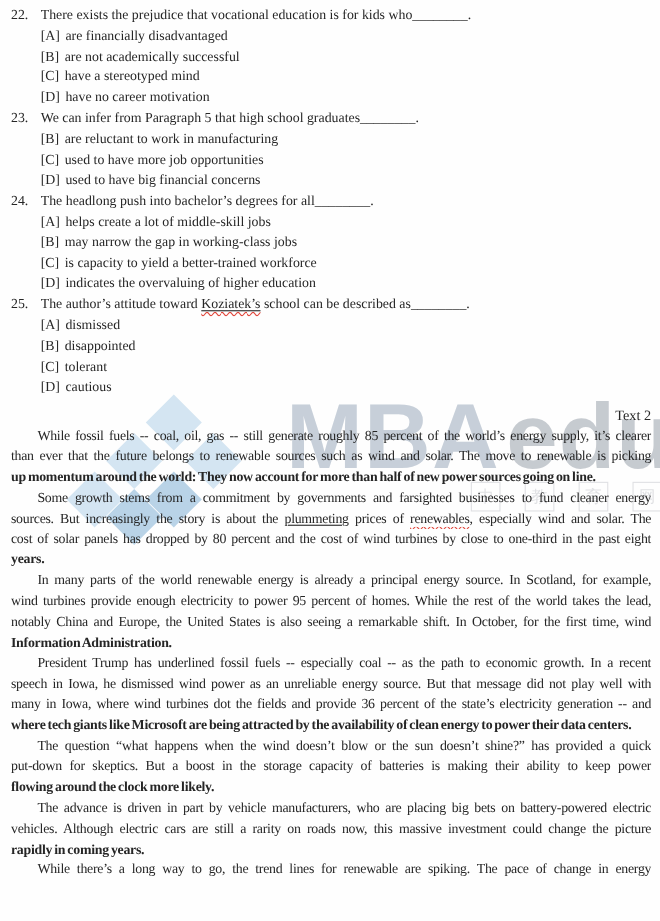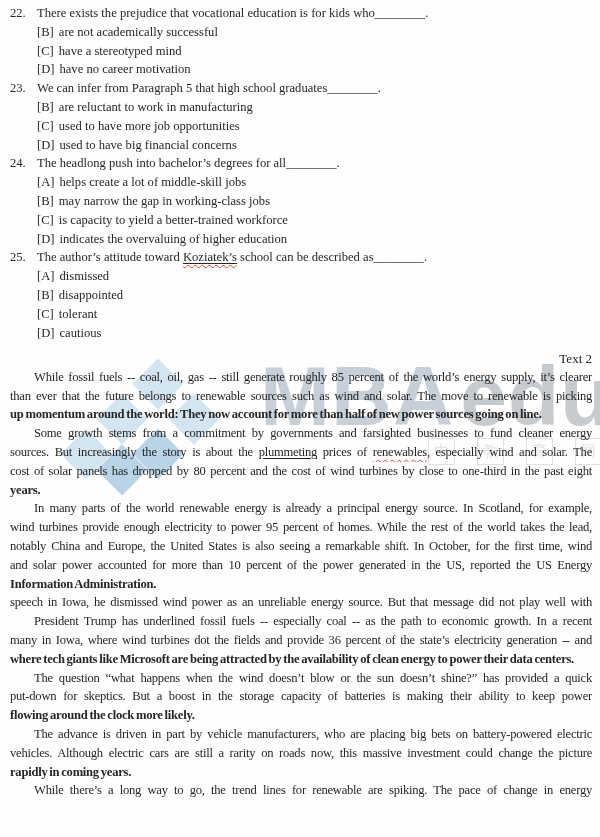--- a/index.html
+++ b/index.html
@@ -100,20 +100,21 @@
     </div>
 </div>
 
 <div class="content">
   <div>
       <div class="q-block">
         <div class="qline q-row">
           <span class="q-num">22.</span>
           <span class="q-stem">There exists the prejudice that vocational education is for kids who________.</span>
         </div>
+        <div class="qline q-opt"><span class="opt-label">[A]</span><span class="opt-text">are financially disadvantaged</span></div>
         <div class="qline q-opt"><span class="opt-label">[B]</span><span class="opt-text">are not academically successful</span></div>
         <div class="qline q-opt"><span class="opt-label">[C]</span><span class="opt-text">have a stereotyped mind</span></div>
         <div class="qline q-opt"><span class="opt-label">[D]</span><span class="opt-text">have no career motivation</span></div>
       </div>
       <div class="q-block">
         <div class="qline q-row">
           <span class="q-num">23.</span>
           <span class="q-stem">We can infer from Paragraph 5 that high school graduates________.</span>
         </div>
         <div class="qline q-opt"><span class="opt-label">[B]</span><span class="opt-text">are reluctant to work in manufacturing</span></div>
@@ -151,26 +152,25 @@
       <div class="paragraph">
         <div class="pline first">Some growth stems from a commitment by governments and farsighted businesses to fund cleaner energy</div>
         <div class="pline">sources. But increasingly the story is about the <span class="u-solid">plummeting</span> prices of <span class="u-wavy">renewables</span>, especially wind and solar. The</div>
         <div class="pline">cost of solar panels has dropped by 80 percent and the cost of wind turbines by close to one-third in the past eight</div>
         <div class="pline lastline">years.</div>
       </div>
       <div class="paragraph">
         <div class="pline first">In many parts of the world renewable energy is already a principal energy source. In Scotland, for example,</div>
         <div class="pline">wind turbines provide enough electricity to power 95 percent of homes. While the rest of the world takes the lead,</div>
         <div class="pline">notably China and Europe, the United States is also seeing a remarkable shift. In October, for the first time, wind</div>
-        <div class="pline">and solar power accounted for more than 10 percent of the power generated in the US, reported the US Energy</div>
         <div class="pline lastline">Information Administration.</div>
       </div>
       <div class="paragraph">
+        <div class="pline first">President Trump has underlined fossil fuels -- especially coal -- as the path to economic growth. In a recent</div>
         <div class="pline">speech in Iowa, he dismissed wind power as an unreliable energy source. But that message did not play well with</div>
-        <div class="pline first">President Trump has underlined fossil fuels -- especially coal -- as the path to economic growth. In a recent</div>
         <div class="pline">many in Iowa, where wind turbines dot the fields and provide 36 percent of the state’s electricity generation -- and</div>
         <div class="pline lastline">where tech giants like Microsoft are being attracted by the availability of clean energy to power their data centers.</div>
       </div>
       <div class="paragraph">
         <div class="pline first">The question “what happens when the wind doesn’t blow or the sun doesn’t shine?” has provided a quick</div>
         <div class="pline">put-down for skeptics. But a boost in the storage capacity of batteries is making their ability to keep power</div>
         <div class="pline lastline">flowing around the clock more likely.</div>
       </div>
       <div class="paragraph">
         <div class="pline first">The advance is driven in part by vehicle manufacturers, who are placing big bets on battery-powered electric</div>

